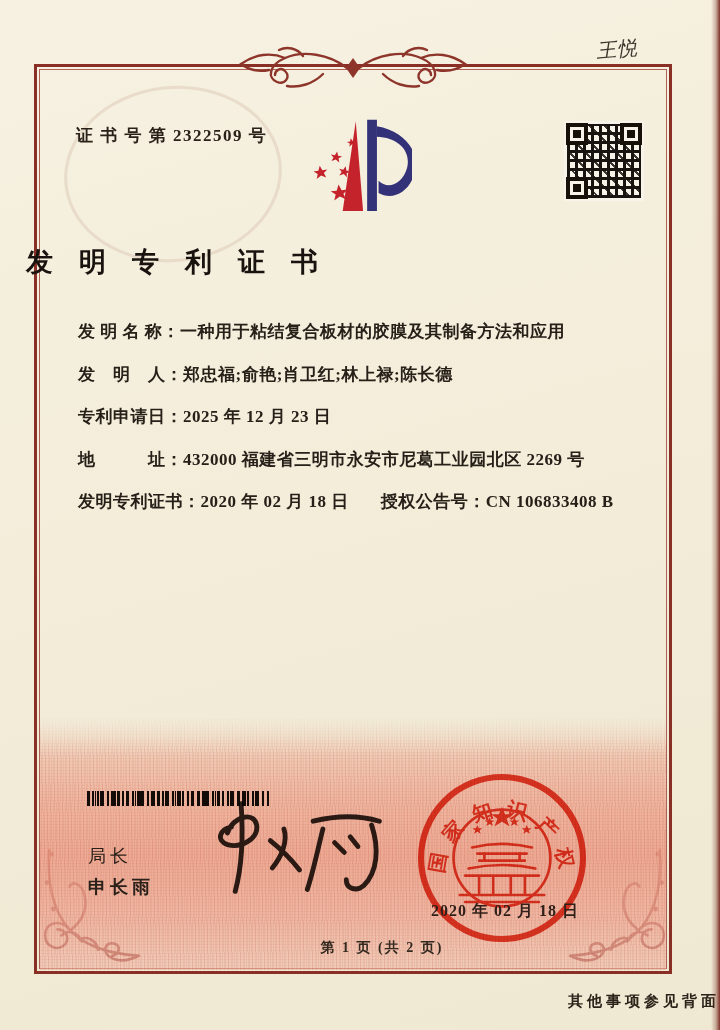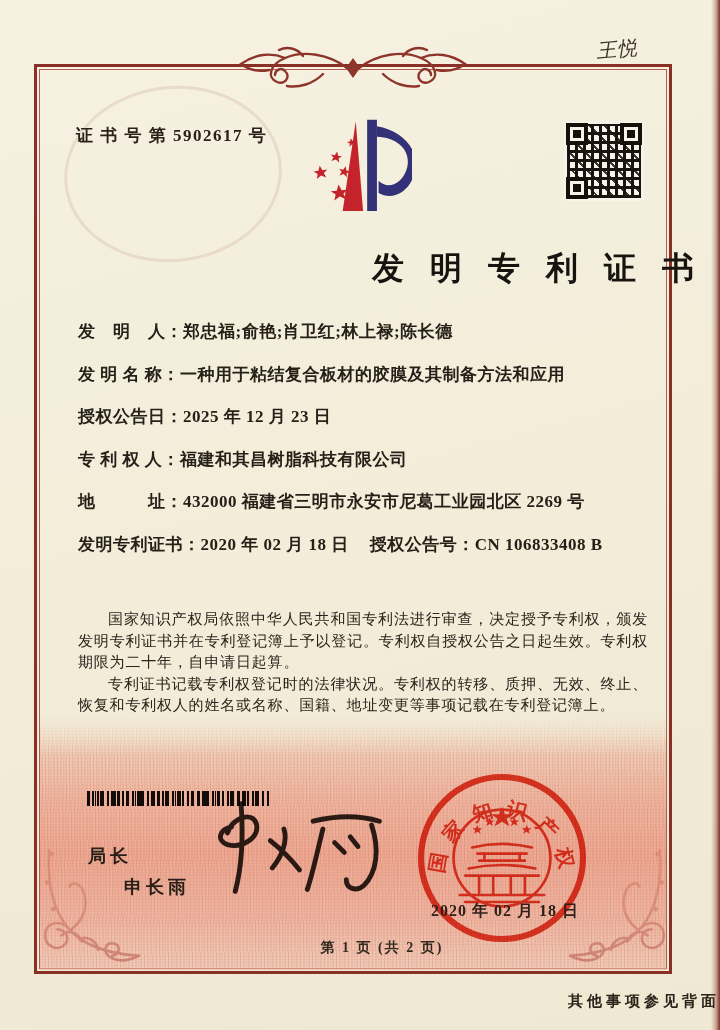--- a/index.html
+++ b/index.html
@@ -30,28 +30,28 @@
   .qr{position:absolute;left:564px;top:121px;width:80px;height:80px;background:#f7f3e8;}
   .qr-noise{position:absolute;inset:3px;
         background-image:
           repeating-linear-gradient(90deg,#191410 0 3px,transparent 3px 8px),
           repeating-linear-gradient(0deg,#191410 0 3px,transparent 3px 9px),
           repeating-linear-gradient(45deg,rgba(25,20,16,.85) 0 2px,transparent 2px 11px);}
   .qf{position:absolute;width:22px;height:22px;background:#f7f3e8;border:4px solid #161008;
         box-sizing:border-box;}
   .qf span{position:absolute;inset:3px;background:#161008;display:block;}
   .qf.tl{left:2px;top:2px;} .qf.tr{right:2px;top:2px;} .qf.bl{left:2px;bottom:2px;}
-  .title{position:absolute;left:0;right:0;top:226px;text-align:right;font-size:32px;
+  .title{position:absolute;left:0;right:0;top:226px;text-align:left;font-size:27px;
         font-weight:700;letter-spacing:26px;text-indent:26px;color:#191310;}
   
   .fields{position:absolute;left:78px;top:320px;width:575px;font-size:17px;font-weight:600;
         color:#262019;letter-spacing:.5px;}
   .frow{height:42.5px;white-space:nowrap;}
   .frow .lab{display:inline-block;min-width:102px;}
-  .frow .pair2{margin-left:21px;}
+  .frow .pair2{margin-left:32px;}
   
   .legal{position:absolute;left:78px;top:609px;width:570px;font-size:15px;line-height:21.5px;
         color:#2c231d;font-weight:500;letter-spacing:.8px;text-align:justify;}
   .legal p{margin:0;text-indent:2em;}
   
   .band{position:absolute;left:40px;top:716px;width:626px;height:254px;
         background-image:
           repeating-linear-gradient(91deg,rgba(180,70,50,.09) 0 1px,transparent 1px 3px),
           repeating-linear-gradient(88deg,rgba(180,70,50,.09) 0 1px,transparent 1px 4px),
           repeating-linear-gradient(180deg,rgba(190,80,60,.07) 0 1px,transparent 1px 3px),
@@ -63,24 +63,24 @@
             rgba(238,170,150,.80) 80%,
             rgba(240,186,168,.62) 100%);
         -webkit-mask-image:linear-gradient(180deg,transparent 0,#000 16%,#000 100%);
         mask-image:linear-gradient(180deg,transparent 0,#000 16%,#000 100%);}
   
   .barcode{position:absolute;left:87px;top:791px;width:182px;height:15px;mix-blend-mode:multiply;
         background-image:
           repeating-linear-gradient(90deg,#14100c 0 2px,transparent 2px 5px),
           repeating-linear-gradient(90deg,#14100c 0 1px,transparent 1px 8px),
           repeating-linear-gradient(90deg,#14100c 0 3px,transparent 3px 13px);}
-  .director-title{position:absolute;left:88px;top:844px;font-size:18px;font-weight:700;
+  .director-title{position:absolute;left:88px;top:844px;font-size:18px;font-weight:400;
         letter-spacing:4px;color:#2a201a;}
   .director-name{position:absolute;left:88px;top:875px;font-size:18px;font-weight:700;
-        letter-spacing:4px;color:#2a201a;margin-left:36px;}
+        letter-spacing:4px;color:#2a201a;}
   .signature{position:absolute;left:198px;top:792px;width:205px;height:112px;
         mix-blend-mode:multiply;opacity:.92;}
   .seal{position:absolute;left:414px;top:770px;width:176px;height:176px;
         mix-blend-mode:multiply;opacity:.95;}
   .seal-date{position:absolute;left:420px;top:901px;width:170px;text-align:center;
         font-size:16px;font-weight:700;letter-spacing:1px;color:#31201a;}
   .footer-page{position:absolute;left:34px;width:696px;top:939px;text-align:center;
         font-size:14px;font-weight:600;letter-spacing:2px;color:#33291f;}
   .back-note{position:absolute;left:0;right:0;top:992px;text-align:right;font-size:15px;
         font-weight:700;letter-spacing:4px;color:#2b2219;}
@@ -133,21 +133,21 @@
       <path d="M60,100 C58,90 48,86 42,90"></path>
       <path d="M34,80 C46,70 50,58 46,44 C43,35 35,32 32,38"></path>
     </g>
     <g fill="#8e352b">
       <circle cx="14" cy="6" r="2.4"></circle>
         <circle cx="10" cy="34" r="2.4"></circle>
         <circle cx="16" cy="60" r="2.4"></circle>
     </g>
   </svg>
 
-  <div class="cert-no">证 书 号 第 5902617 号</div>
+  <div class="cert-no">证 书 号 第 2322509 号</div>
 
   <svg class="logo" viewBox="0 0 130 120">
     <defs>
       <path id="lstar" d="M0,-10 L2.9,-3.1 L10,-3.1 L4.5,1.2 L6.9,8.1 L0,4 L-6.9,8.1 L-4.5,1.2 L-10,-3.1 L-2.9,-3.1 Z"></path>
     </defs>
     <path d="M61,4 L45,114 L70,114 Z" fill="#c5232b"></path>
     <path d="M75,2 L87,2 L87,114 L75,114 Z" fill="#333279"></path>
     <path d="M87,10 C121,16 141,42 133,68 C127,90 107,102 89,92 L89,77 C101,89 119,80 124,61 C129,40 113,24 87,23 Z" fill="#333279"></path>
     <g fill="#c5232b">
       <use href="#lstar" transform="translate(56,30) scale(0.55) rotate(-12)"></use>
@@ -168,43 +168,36 @@
       </div>
     <div class="qf bl">
         <span></span>
       </div>
   </div>
 
   <h1 class="title">发明专利证书</h1>
 
   <div class="fields">
     <div class="frow">
+      <span class="lab">发 明 名 称：</span><span>一种用于粘结复合板材的胶膜及其制备方法和应用</span>
+    </div>
+    <div class="frow">
       <span class="lab">发　明　人：</span><span>郑忠福;俞艳;肖卫红;林上禄;陈长德</span>
     </div>
     <div class="frow">
-      <span class="lab">发 明 名 称：</span><span>一种用于粘结复合板材的胶膜及其制备方法和应用</span>
-    </div>
-    <div class="frow">
-      <span class="lab">授权公告日：</span><span>2025 年 12 月 23 日</span>
-    </div>
-    <div class="frow">
-      <span class="lab">专 利 权 人：</span><span>福建和其昌树脂科技有限公司</span>
+      <span class="lab">专利申请日：</span><span>2025 年 12 月 23 日</span>
     </div>
     <div class="frow">
       <span class="lab">地　　　址：</span><span>432000 福建省三明市永安市尼葛工业园北区 2269 号</span>
     </div>
     <div class="frow">
       <span class="lab">发明专利证书：</span><span>2020 年 02 月 18 日</span><span class="pair2 lab">授权公告号：</span><span>CN 106833408 B</span>
     </div>
   </div>
 
-  <div class="legal">
-    <p>国家知识产权局依照中华人民共和国专利法进行审查，决定授予专利权，颁发发明专利证书并在专利登记簿上予以登记。专利权自授权公告之日起生效。专利权期限为二十年，自申请日起算。</p>
-    <p>专利证书记载专利权登记时的法律状况。专利权的转移、质押、无效、终止、恢复和专利权人的姓名或名称、国籍、地址变更等事项记载在专利登记簿上。</p>
-  </div>
 
   <div class="band"></div>
 
   <div class="barcode"></div>
 
   <div class="director-title">局长</div>
   <div class="director-name">申长雨</div>
 
   <svg class="signature" viewBox="0 0 210 115">
     <g stroke="#1c140e" stroke-width="5" fill="none" stroke-linecap="round" stroke-linejoin="round">

